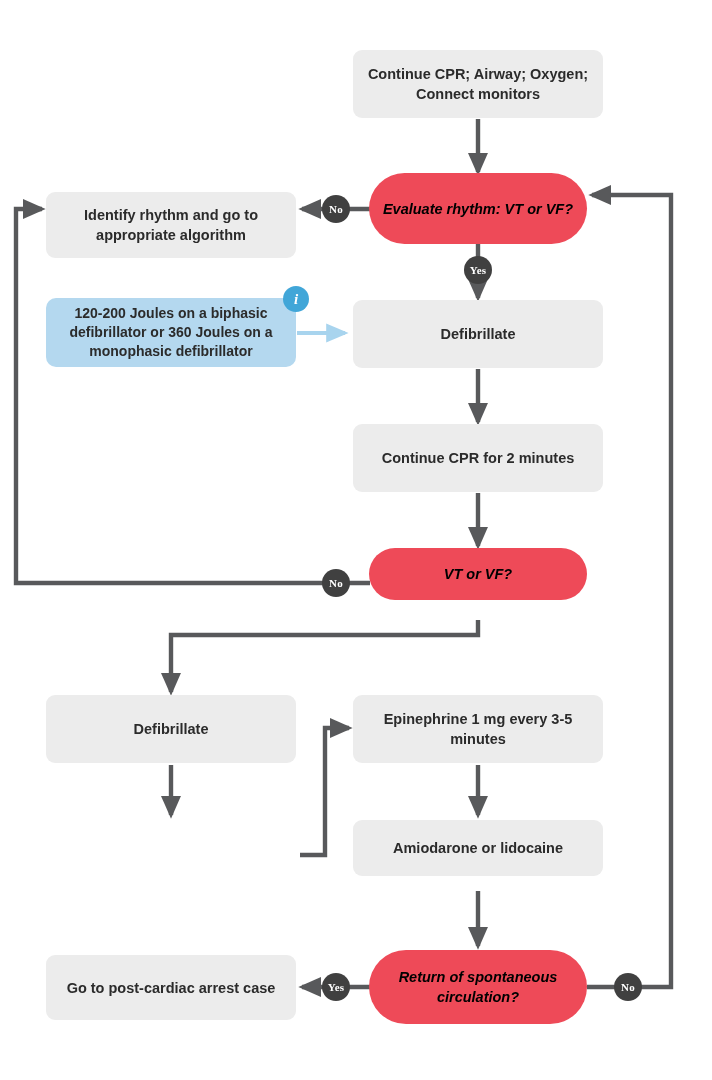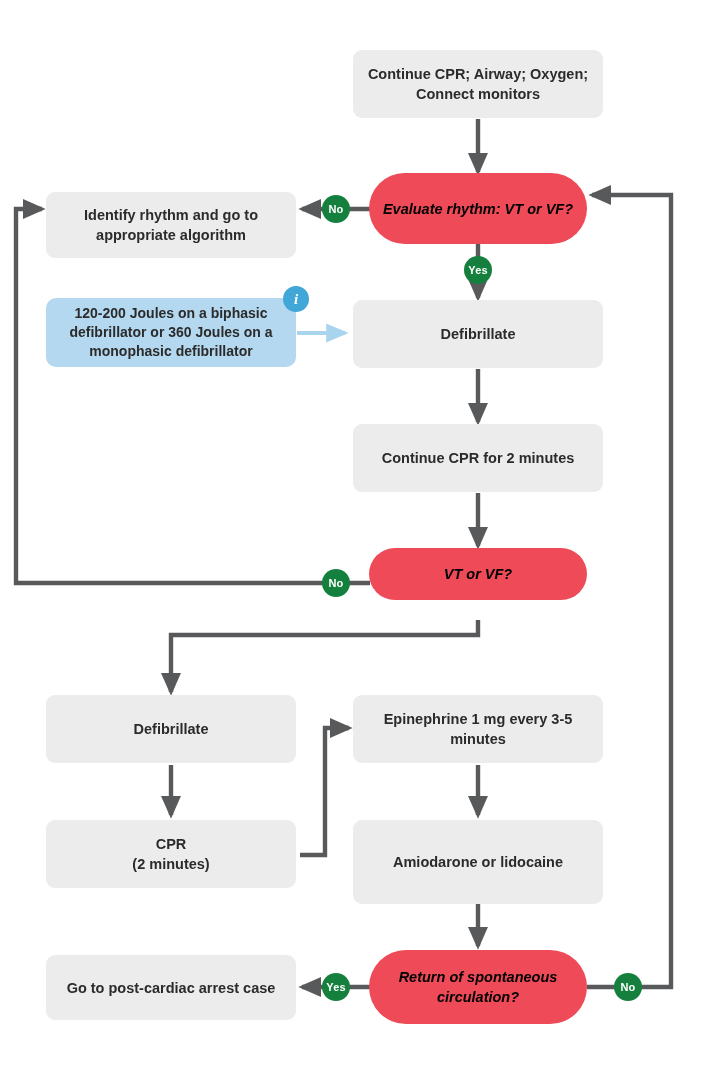--- a/index.html
+++ b/index.html
@@ -51,31 +51,32 @@
     font-style: italic;
   }
   .node-info {
     background: #b4d8ef;
     color: #2b2b2b;
     border-radius: 10px;
     font-size: 14px;
   }
   .badge {
     position: absolute;
-    background: #15803d;
+    background: #404040;
     color: #ffffff;
     border-radius: 50%;
     display: flex;
     align-items: center;
     justify-content: center;
     font-size: 11px;
     font-weight: bold;
     width: 28px;
     height: 28px;
     letter-spacing: 0.2px;
+    font-family: Liberation Serif, serif;
   }
   .info-badge {
     position: absolute;
     background: #41a6d8;
     color: #ffffff;
     border-radius: 50%;
     display: flex;
     align-items: center;
     justify-content: center;
     width: 26px;
@@ -177,30 +178,26 @@
   </div>
 
   <div class="badge" style="left:322px; top:569px;">
     <span>No</span>
   </div>
 
   <div class="node node-process" style="left:46px; top:695px; width:250px; height:68px;">
     <span>Defibrillate</span>
   </div>
 
-  <div class="node node-process" style="left:46px; top:820px; width:250px; height:68px; white-space:pre-line;">
-    <span>CPR
-(2 minutes)</span>
-  </div>
 
   <div class="node node-process" style="left:353px; top:695px; width:250px; height:68px;">
     <span>Epinephrine 1 mg every 3-5 minutes</span>
   </div>
 
-  <div class="node node-process" style="left:353px; top:820px; width:250px; height:84px;justify-content:center;">
+  <div class="node node-process" style="left:353px; top:820px; width:250px; height:56px;justify-content:center;">
     <span>Amiodarone or lidocaine</span>
   </div>
 
   <div class="node node-decision" style="left:369px; top:950px; width:218px; height:74px;">
     <span>Return of spontaneous circulation?</span>
   </div>
 
   <div class="badge" style="left:322px; top:973px;">
     <span>Yes</span>
   </div>

